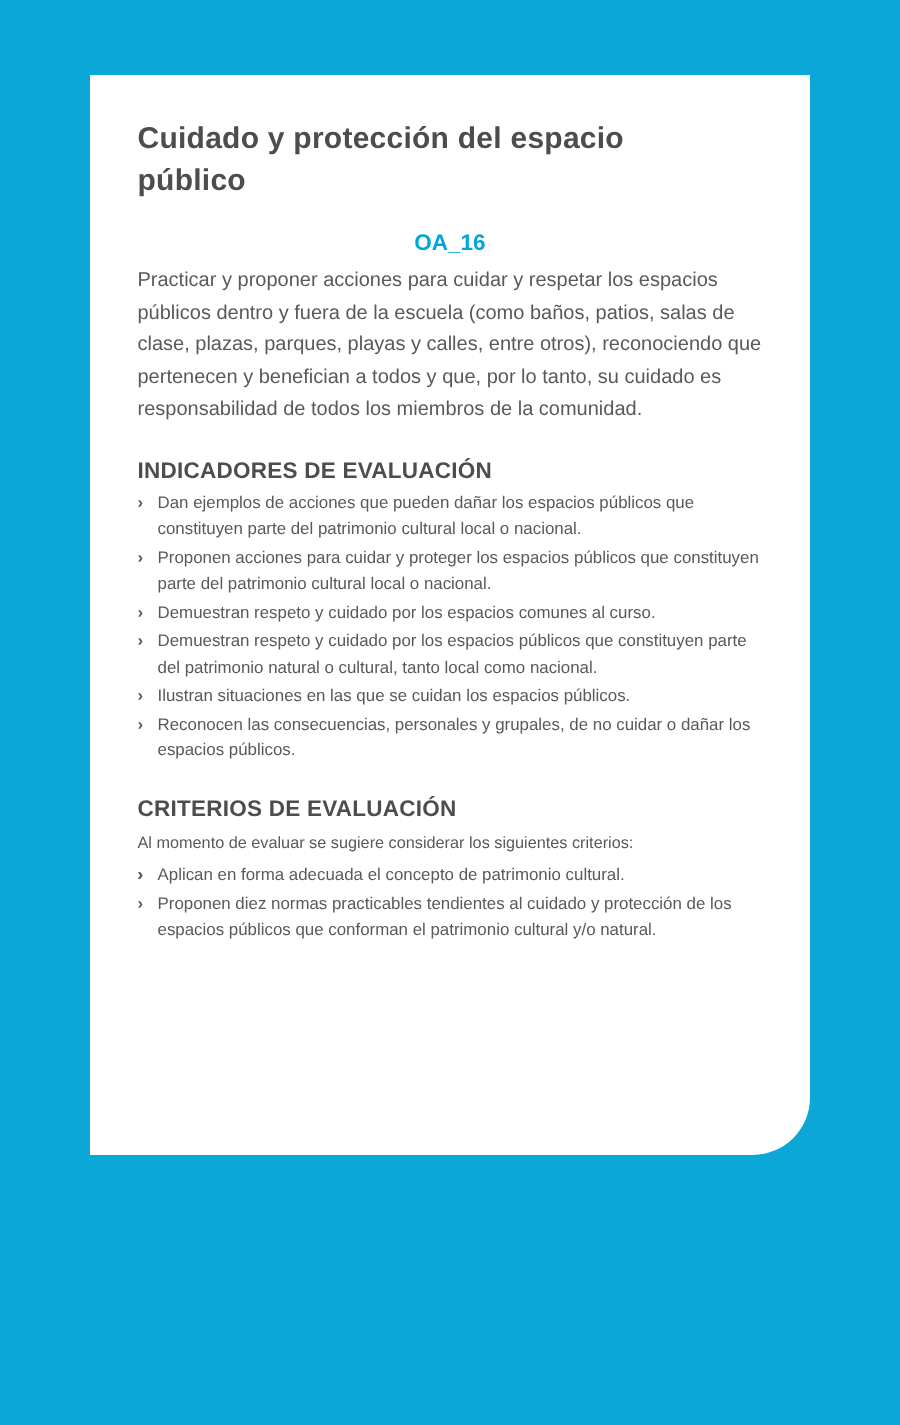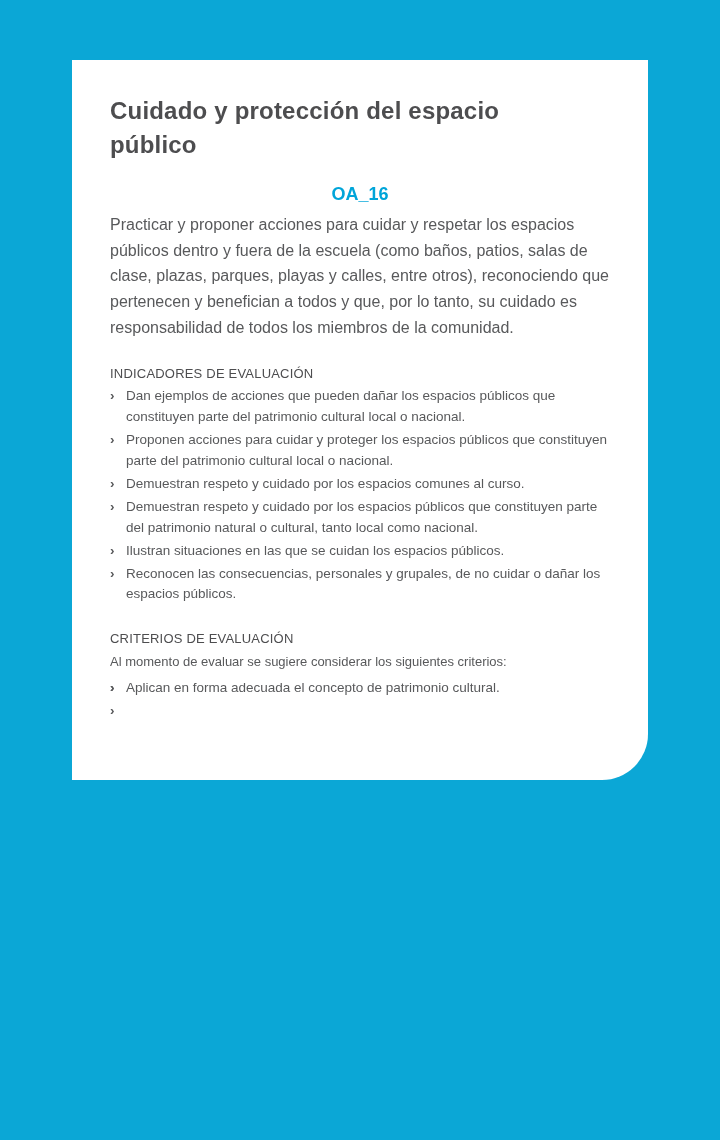--- a/index.html
+++ b/index.html
@@ -14,21 +14,21 @@
     background: var(--bg, #0ba7d6);
     position: relative;
     overflow: hidden;
   }
 
   .card {
     position: absolute;
     left: 72px;
     top: 60px;
     width: 576px;
-    height: 720px;
+    height: 864px;
     background: #ffffff;
     border-radius: 0 0 46px 0;
     padding: 34px 38px 40px 38px;
   }
 
   .doc-title {
     font-size: 24px;
     font-weight: bold;
     color: var(--title, #4d4d4f);
     line-height: 1.42;
@@ -49,22 +49,22 @@
 
   .body-text {
     margin-top: 7px;
     font-size: 16px;
     line-height: 1.6;
     color: var(--body, #58595b);
   }
 
   .sub-heading {
     margin-top: 26px;
-    font-size: 13px;
-    font-weight: normal;
+    font-size: 18px;
+    font-weight: bold;
     color: var(--title, #414042);
     letter-spacing: 0.2px;
   }
 
   ul.arrow-list {
     list-style: none;
     margin-top: 5px;
   }
 
   ul.arrow-list li {
@@ -145,16 +145,17 @@
   <ul class="arrow-list">
     <li>
       <span class="marker">›</span>
     </li>
     <li>
       <span class="marker">›</span>
       <span>Aplican en forma adecuada el concepto de patrimonio cultural.</span>
     </li>
     <li>
       <span class="marker">›</span>
+      <span>Proponen diez normas practicables tendientes al cuidado y protección de los espacios públicos que conforman el patrimonio cultural y/o natural.</span>
     </li>
   </ul>
 
 </div>
 
 </body></html>

